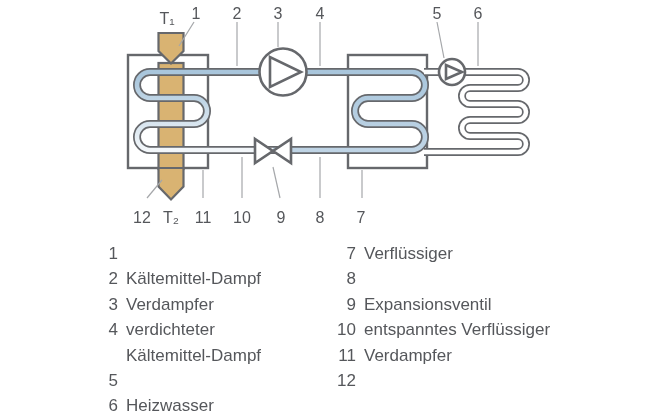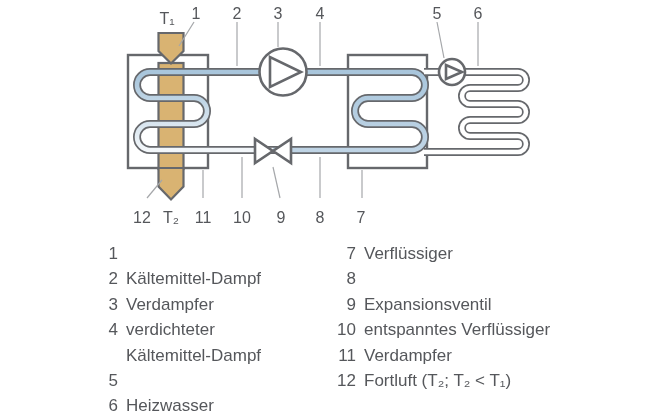--- a/index.html
+++ b/index.html
@@ -150,16 +150,15 @@
       <div class="legend-row">
         <span class="legend-num">10</span>
         <span class="legend-text">entspanntes Verflüssiger</span>
       </div>
       <div class="legend-row">
         <span class="legend-num">11</span>
         <span class="legend-text">Verdampfer</span>
       </div>
       <div class="legend-row">
         <span class="legend-num">12</span>
-        <span class="legend-text">Fortluft (T₂; T₂ &lt; T₁)</span>
       </div>
     </div>
 </div>
 
 </body></html>

